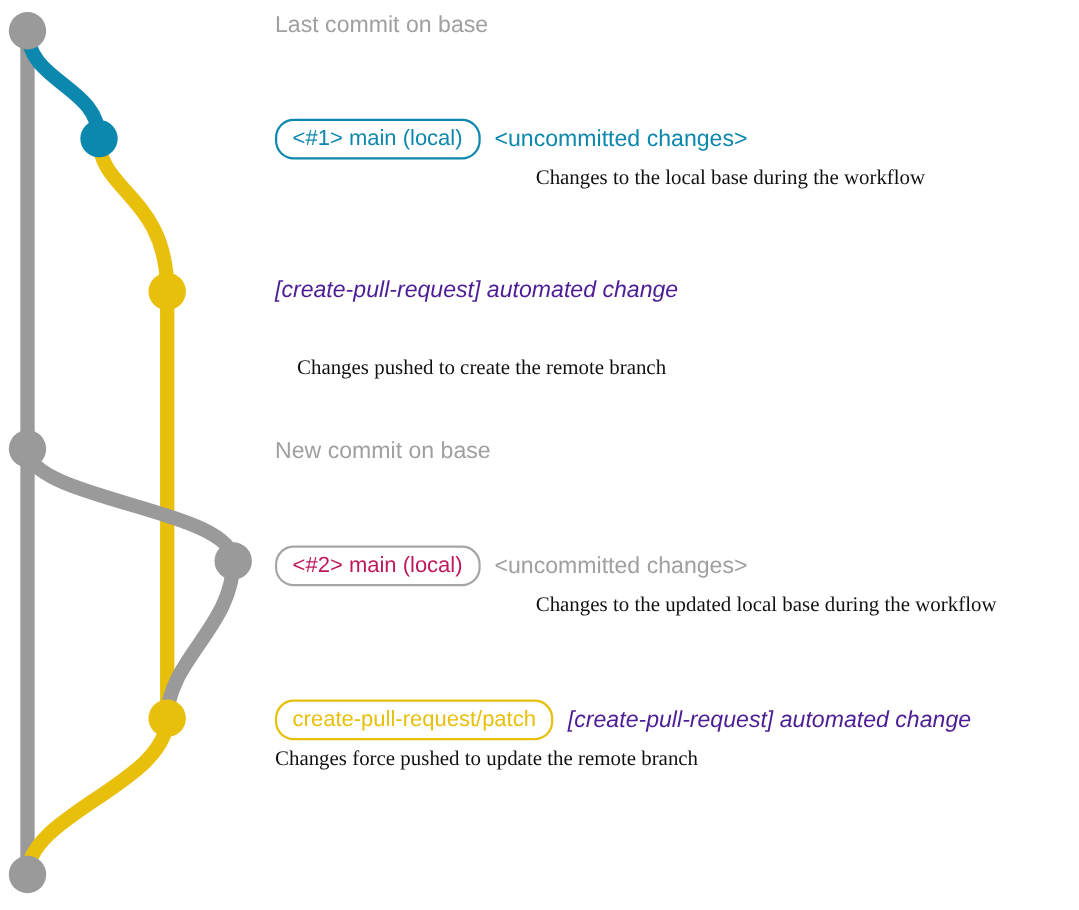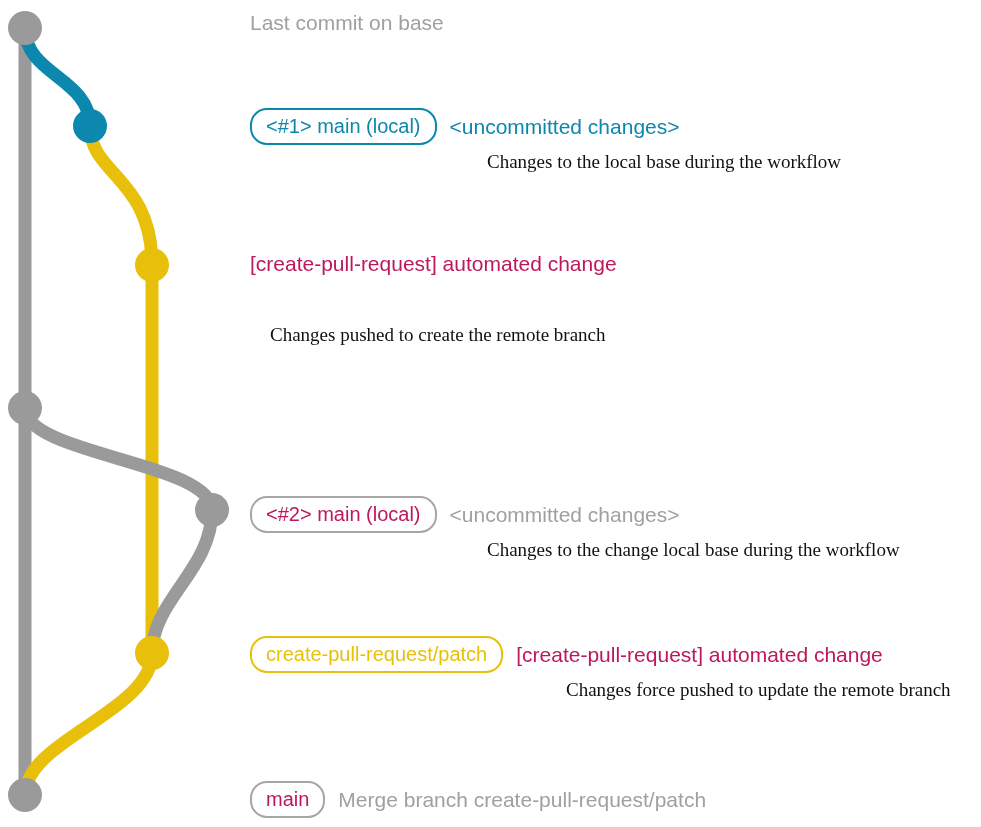--- a/index.html
+++ b/index.html
@@ -60,21 +60,21 @@
   .pill.gray   { border-color: #a6a6a6; color: #be185d; }
 
   .subject {
     font-size: 21px;
     line-height: 24px;
     margin-left: 13px;
     white-space: nowrap;
     text-align: center;
   }
   .subject.teal   { color: #0c87ad; }
-  .subject.yellow { color: #be185d; }
+  .subject.yellow { color: #4c1d95; font-style: italic; }
   .subject.gray   { color: #a0a0a0; }
   .subject.nopill { margin-left: 0; }
 
   .body-text {
     font-family: Liberation Serif, serif;
     font-size: 19px;
     line-height: 22px;
     color: #111111;
     white-space: nowrap;
     margin-top: 6px;
@@ -112,33 +112,32 @@
         <span class="subject teal">&lt;uncommitted changes&gt;</span>
       </div>
       <div class="body-text" style="margin-left: 237px;">Changes to the local base during the workflow</div>
     </div>
     <div class="row" style="top: 252px;">
       <div class="row-head">
         <span class="subject yellow nopill">[create-pull-request] automated change</span>
       </div>
       <div class="body-text" style="margin-left: 20px; margin-top: 48px;">Changes pushed to create the remote branch</div>
     </div>
+    <div class="row" style="top: 398px;">
+      <div class="row-head">
+        <span class="subject gray nopill">New commit on base</span>
+      </div>
+    </div>
     <div class="row" style="top: 496px;">
       <div class="row-head">
         <span class="pill gray">&lt;#2&gt; main (local)</span>
         <span class="subject gray">&lt;uncommitted changes&gt;</span>
       </div>
-      <div class="body-text" style="margin-left: 237px;">Changes to the change local base during the workflow</div>
+      <div class="body-text" style="margin-left: 237px;">Changes to the updated local base during the workflow</div>
     </div>
     <div class="row" style="top: 636px;">
       <div class="row-head">
         <span class="pill yellow">create-pull-request/patch</span>
         <span class="subject yellow">[create-pull-request] automated change</span>
       </div>
-      <div class="body-text" style="margin-left: 316px;">Changes force pushed to update the remote branch</div>
-    </div>
-    <div class="row" style="top: 781px;">
-      <div class="row-head">
-        <span class="pill gray">main</span>
-        <span class="subject gray">Merge branch create-pull-request/patch</span>
-      </div>
+      <div class="body-text" style="">Changes force pushed to update the remote branch</div>
     </div>
   </div>
 
 </body></html>

